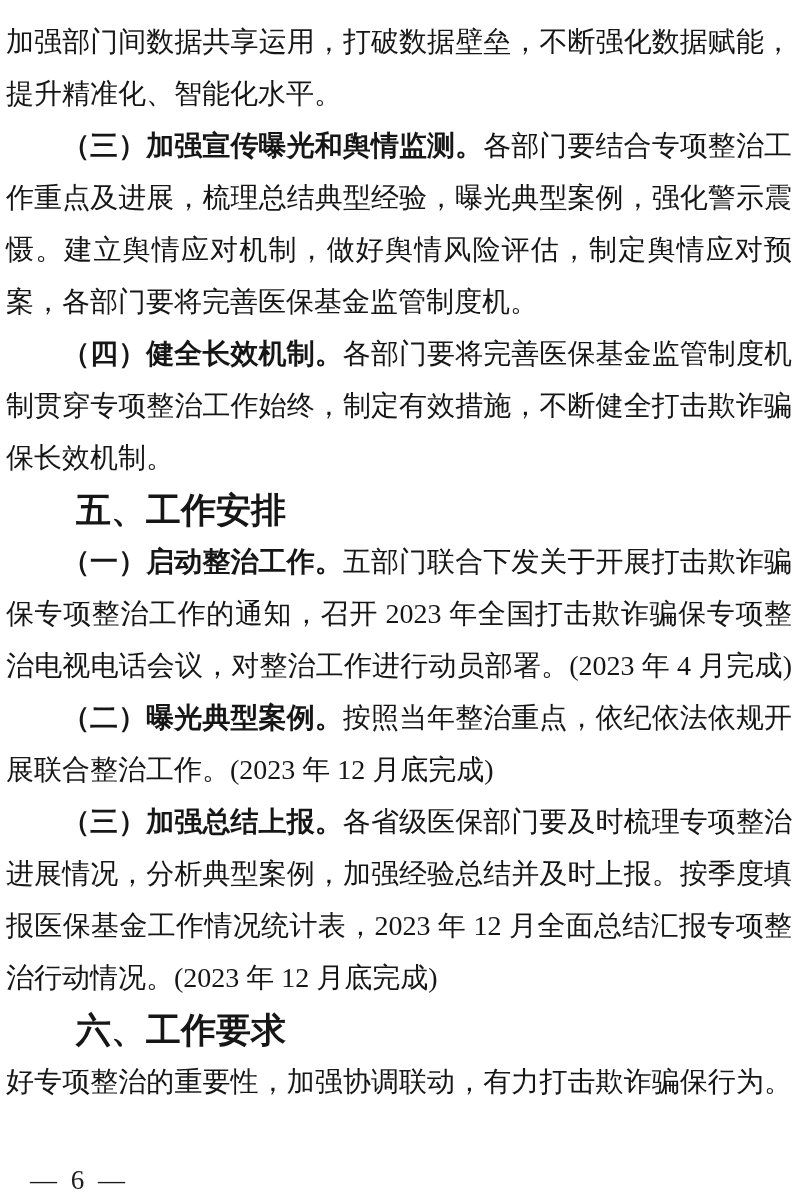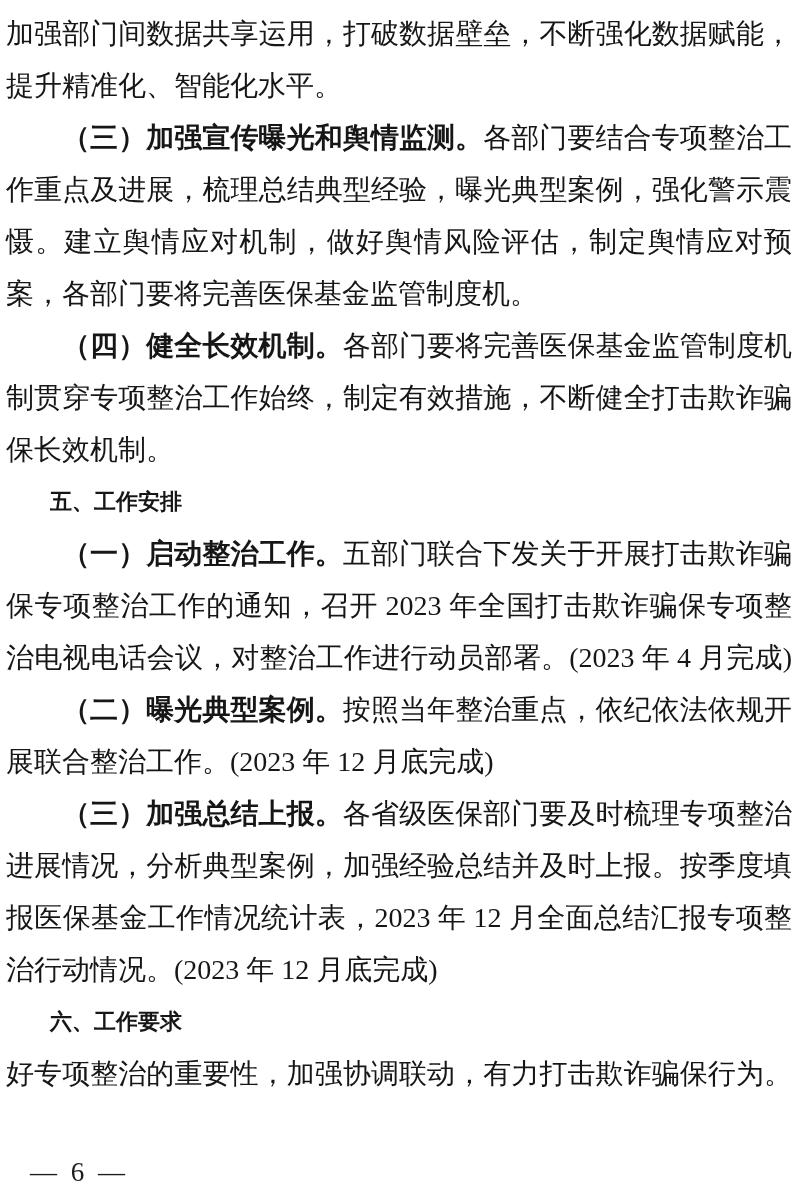--- a/index.html
+++ b/index.html
@@ -12,20 +12,21 @@
     position: relative;
     background: #ffffff;
     overflow: hidden;
     font-family: "Liberation Serif", "DejaVu Serif", serif;
     color: #161616;
   }
   .page {
     position: absolute;
     inset: 0;
     background: #ffffff;
+    margin-top: 8px;
   }
   .doc-body {
     position: absolute;
     left: 6px;
     right: 8px;
     top: 8px;
   }
   .line {
     height: 52px;
     line-height: 52px;
@@ -40,21 +41,21 @@
   }
   .line.no-stretch {
     text-align-last: left;
   }
   .line.indent {
     text-indent: 2em;
   }
   .line.heading {
     font-family: "Liberation Sans", "DejaVu Sans", sans-serif;
     font-weight: 700;
-    font-size: 22px;
+    font-size: 35px;
     text-align: left;
     text-align-last: left;
   }
   .run-in-bold {
     font-weight: 700;
   }
   .footer {
     position: absolute;
     left: 30px;
     top: 1154px;

